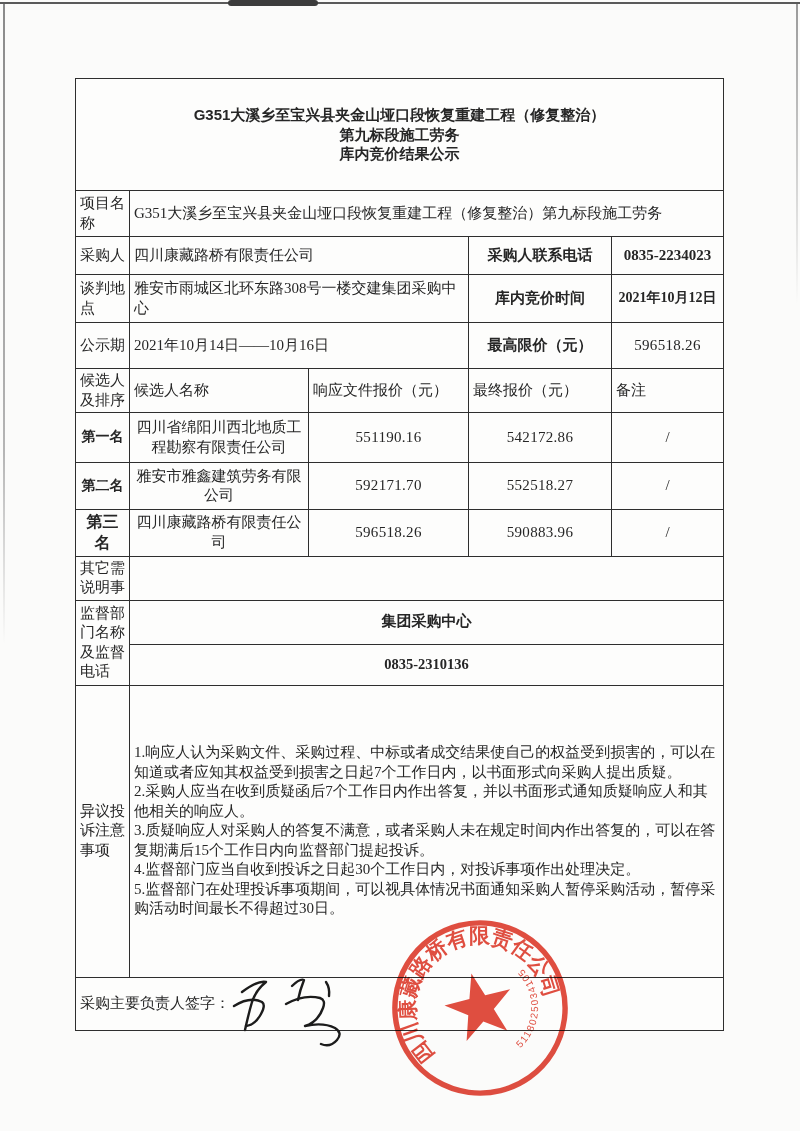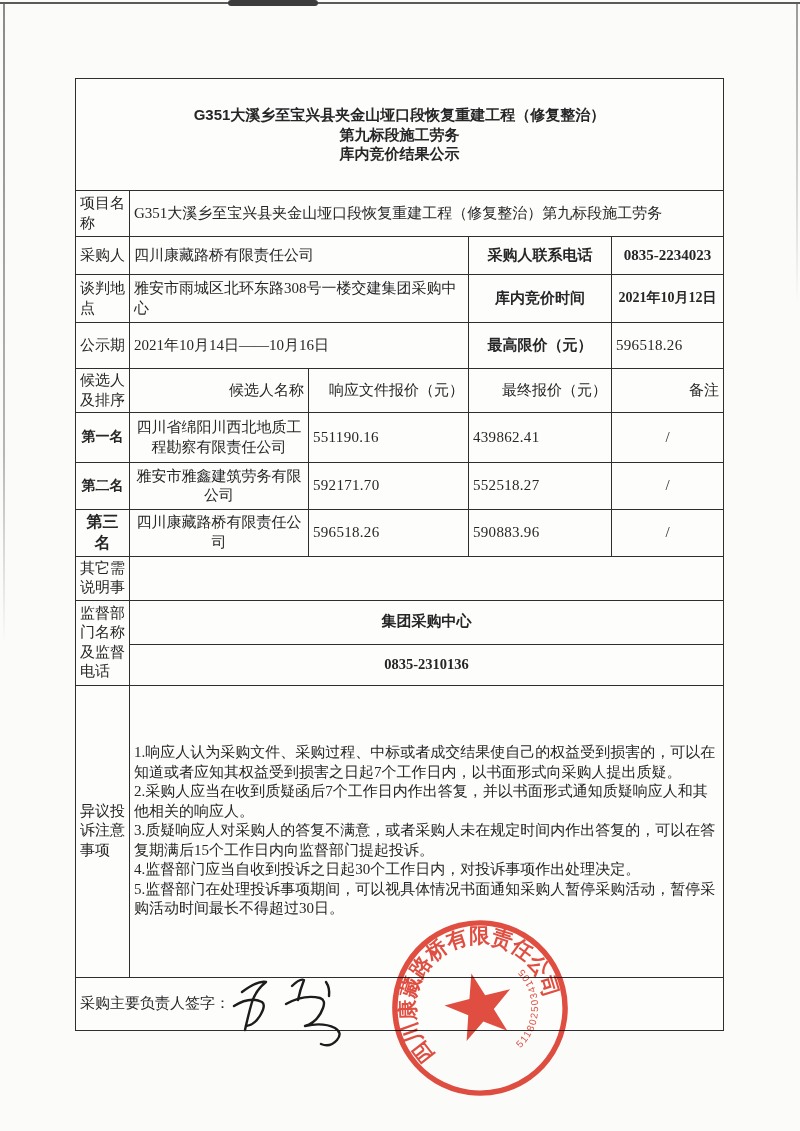--- a/index.html
+++ b/index.html
@@ -31,29 +31,29 @@
     overflow:hidden;
   }
   td.title-cell{
     text-align:center;
     font-family:"Liberation Sans", sans-serif;
     font-weight:bold;font-size:21px;line-height:31px;
     padding:6px 10px;
   }
   td.lbl{padding:2px 3px;line-height:1.3;}
   td.center{text-align:center;font-weight:bold;}
-  td.num{font-size:13.5px;letter-spacing:.3px;}
+  td.num{text-align:center;font-size:13.5px;letter-spacing:.3px;}
   td.name-cell{text-align:center;font-size:14.5px;line-height:1.25;}
   td.slash{text-align:center;font-size:17px;}
   td.objection-text{
     font-size:14.5px;line-height:22px;padding:40px 8px 14px 6px;
     vertical-align:middle;
   }
   td.sig-row{padding-left:8px;font-size:16px;}
-  .hdr{text-align:right;}
+  .hdr{text-align:left;}
   
   .signature{position:absolute;left:226px;top:966px;width:160px;height:86px;pointer-events:none;}
   .stamp{
     position:absolute;left:386px;top:914px;width:188px;height:188px;
     opacity:.88;mix-blend-mode:multiply;pointer-events:none;
   }
 </style>
 </head>
 <body>
 
@@ -111,21 +111,21 @@
     <td class="hdr">候选人名称</td>
     <td class="hdr">响应文件报价（元）</td>
     <td class="hdr">最终报价（元）</td>
     <td class="hdr">备注</td>
   </tr>
 
   <tr style="height:50px">
     <td class="center" style="font-size:14px">第一名</td>
     <td class="name-cell">四川省绵阳川西北地质工程勘察有限责任公司</td>
     <td class="num">551190.16</td>
-    <td class="num">439862.41</td>
+    <td class="num">542172.86</td>
     <td class="slash">/</td>
   </tr>
 
   <tr style="height:47px">
     <td class="center" style="font-size:14px">第二名</td>
     <td class="name-cell">雅安市雅鑫建筑劳务有限公司</td>
     <td class="num">592171.70</td>
     <td class="num">552518.27</td>
     <td class="slash">/</td>
   </tr>

